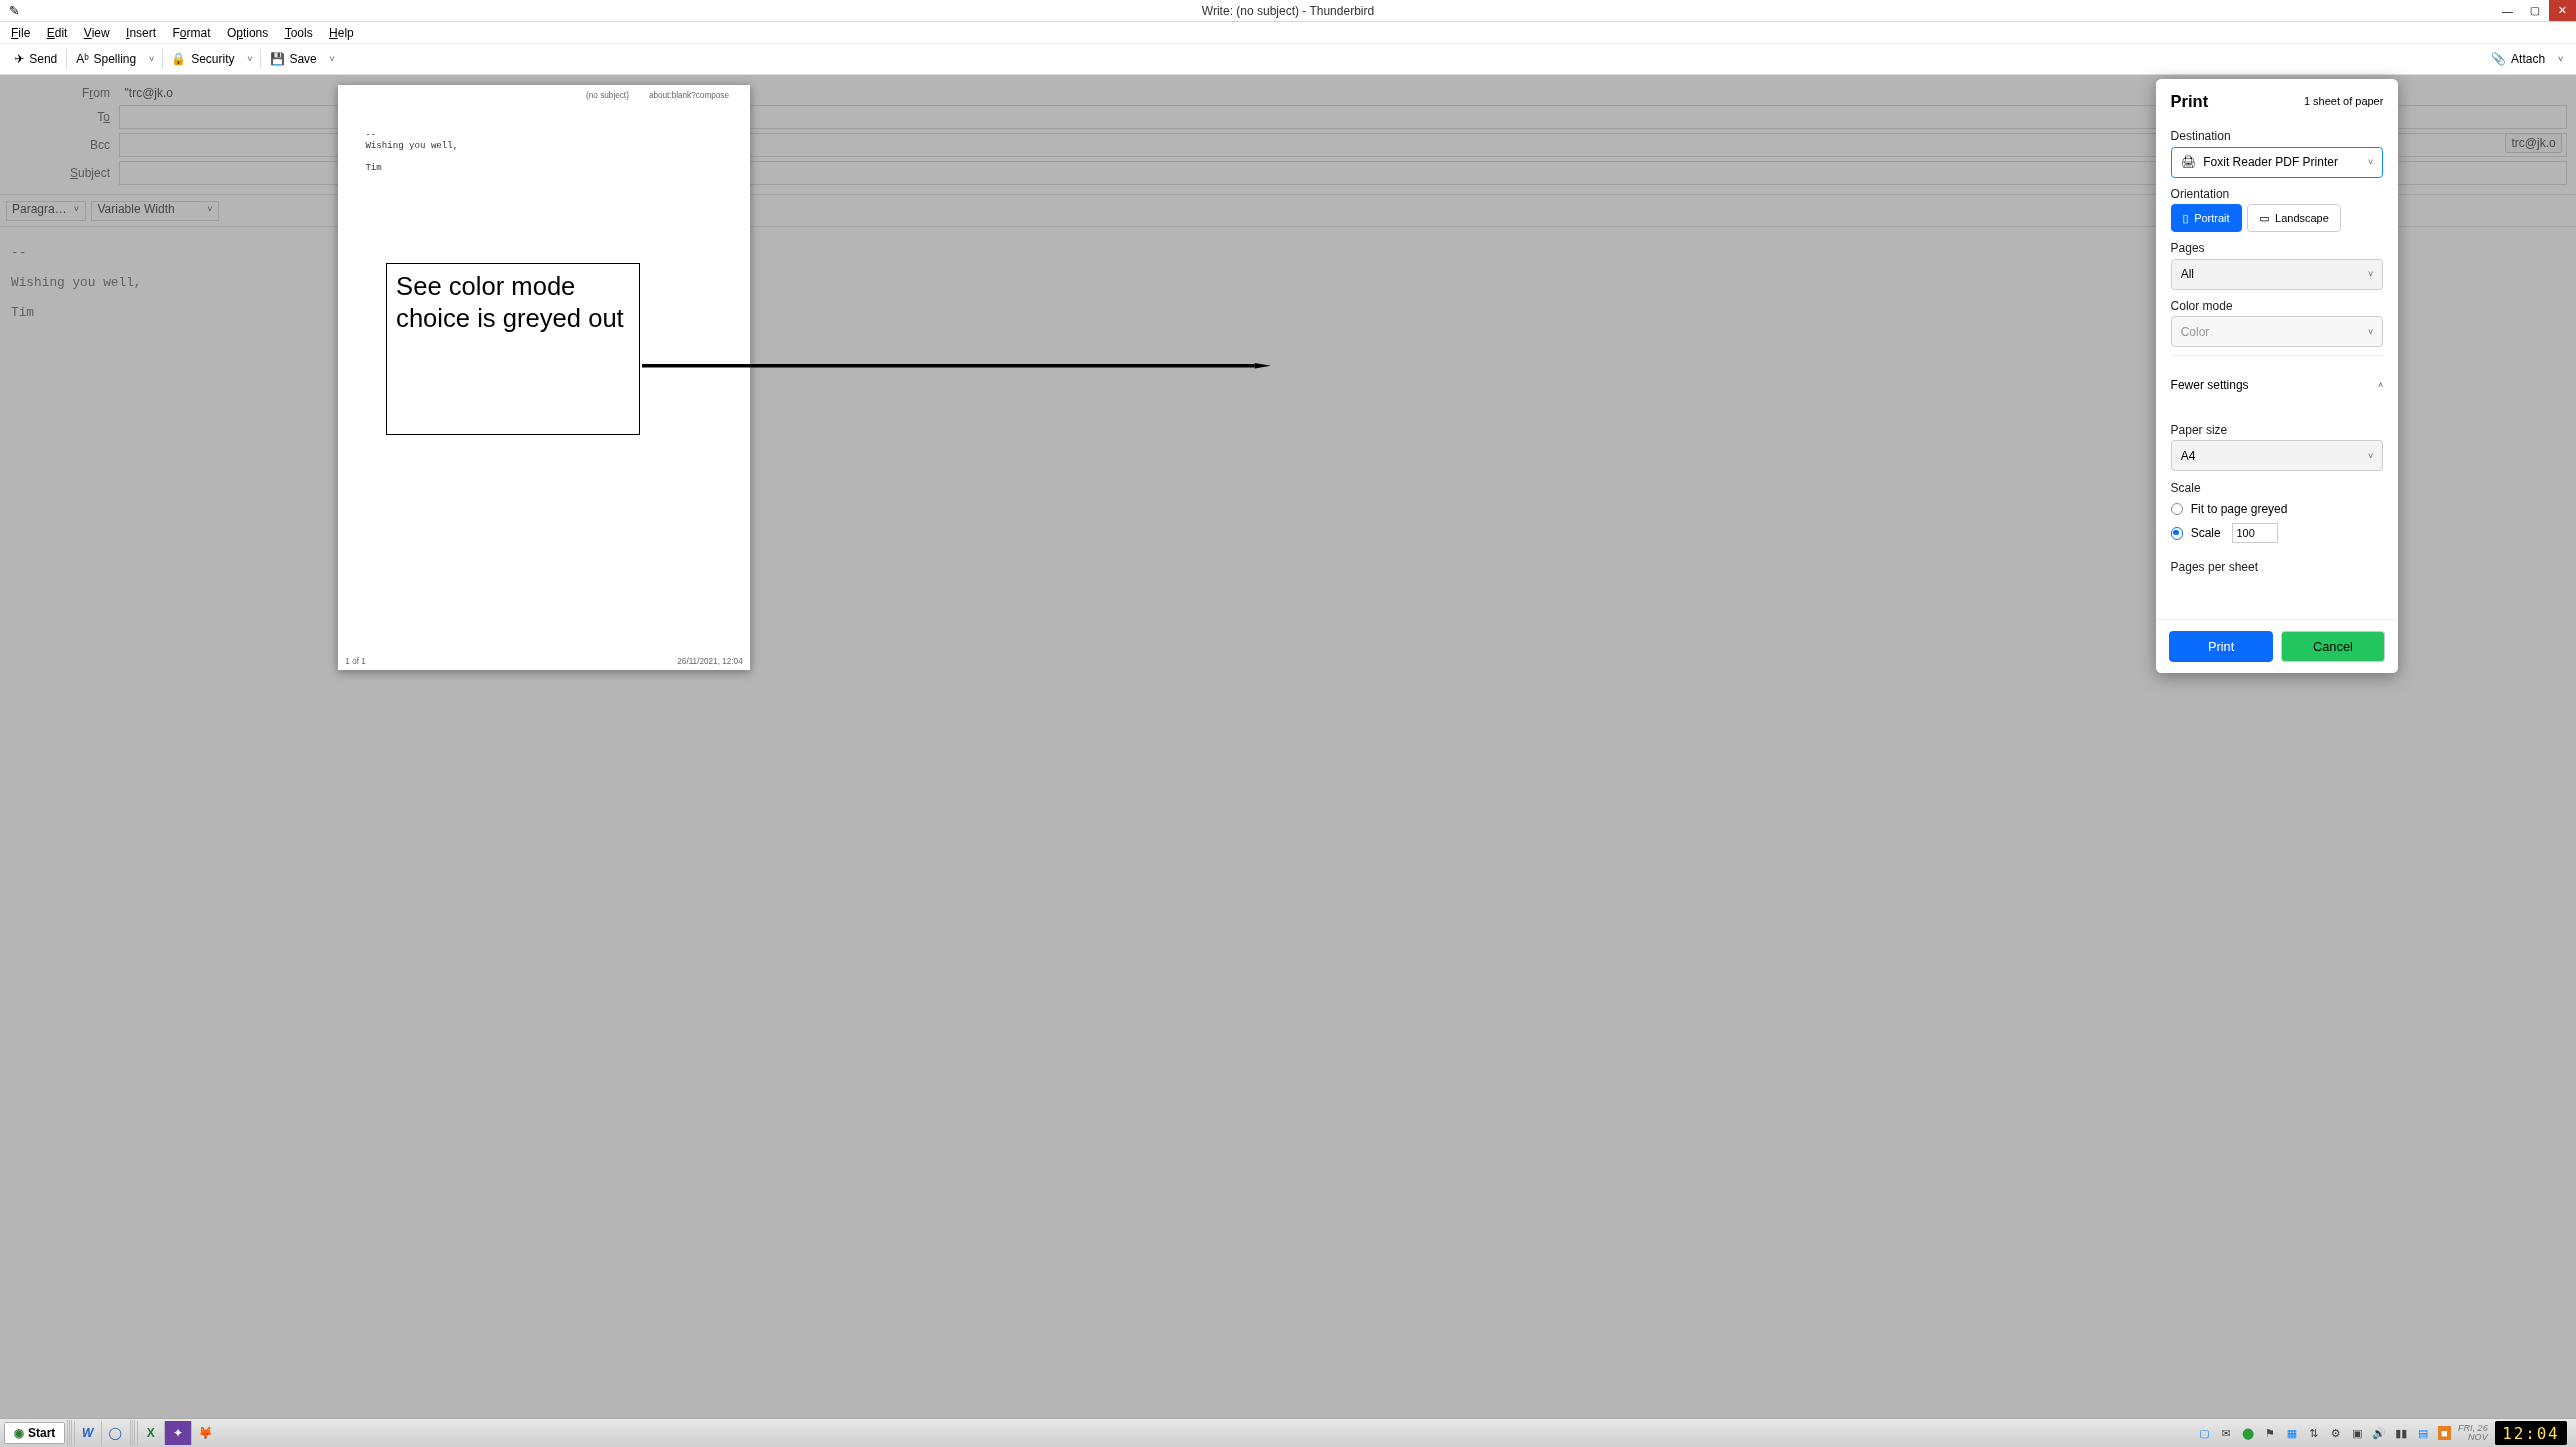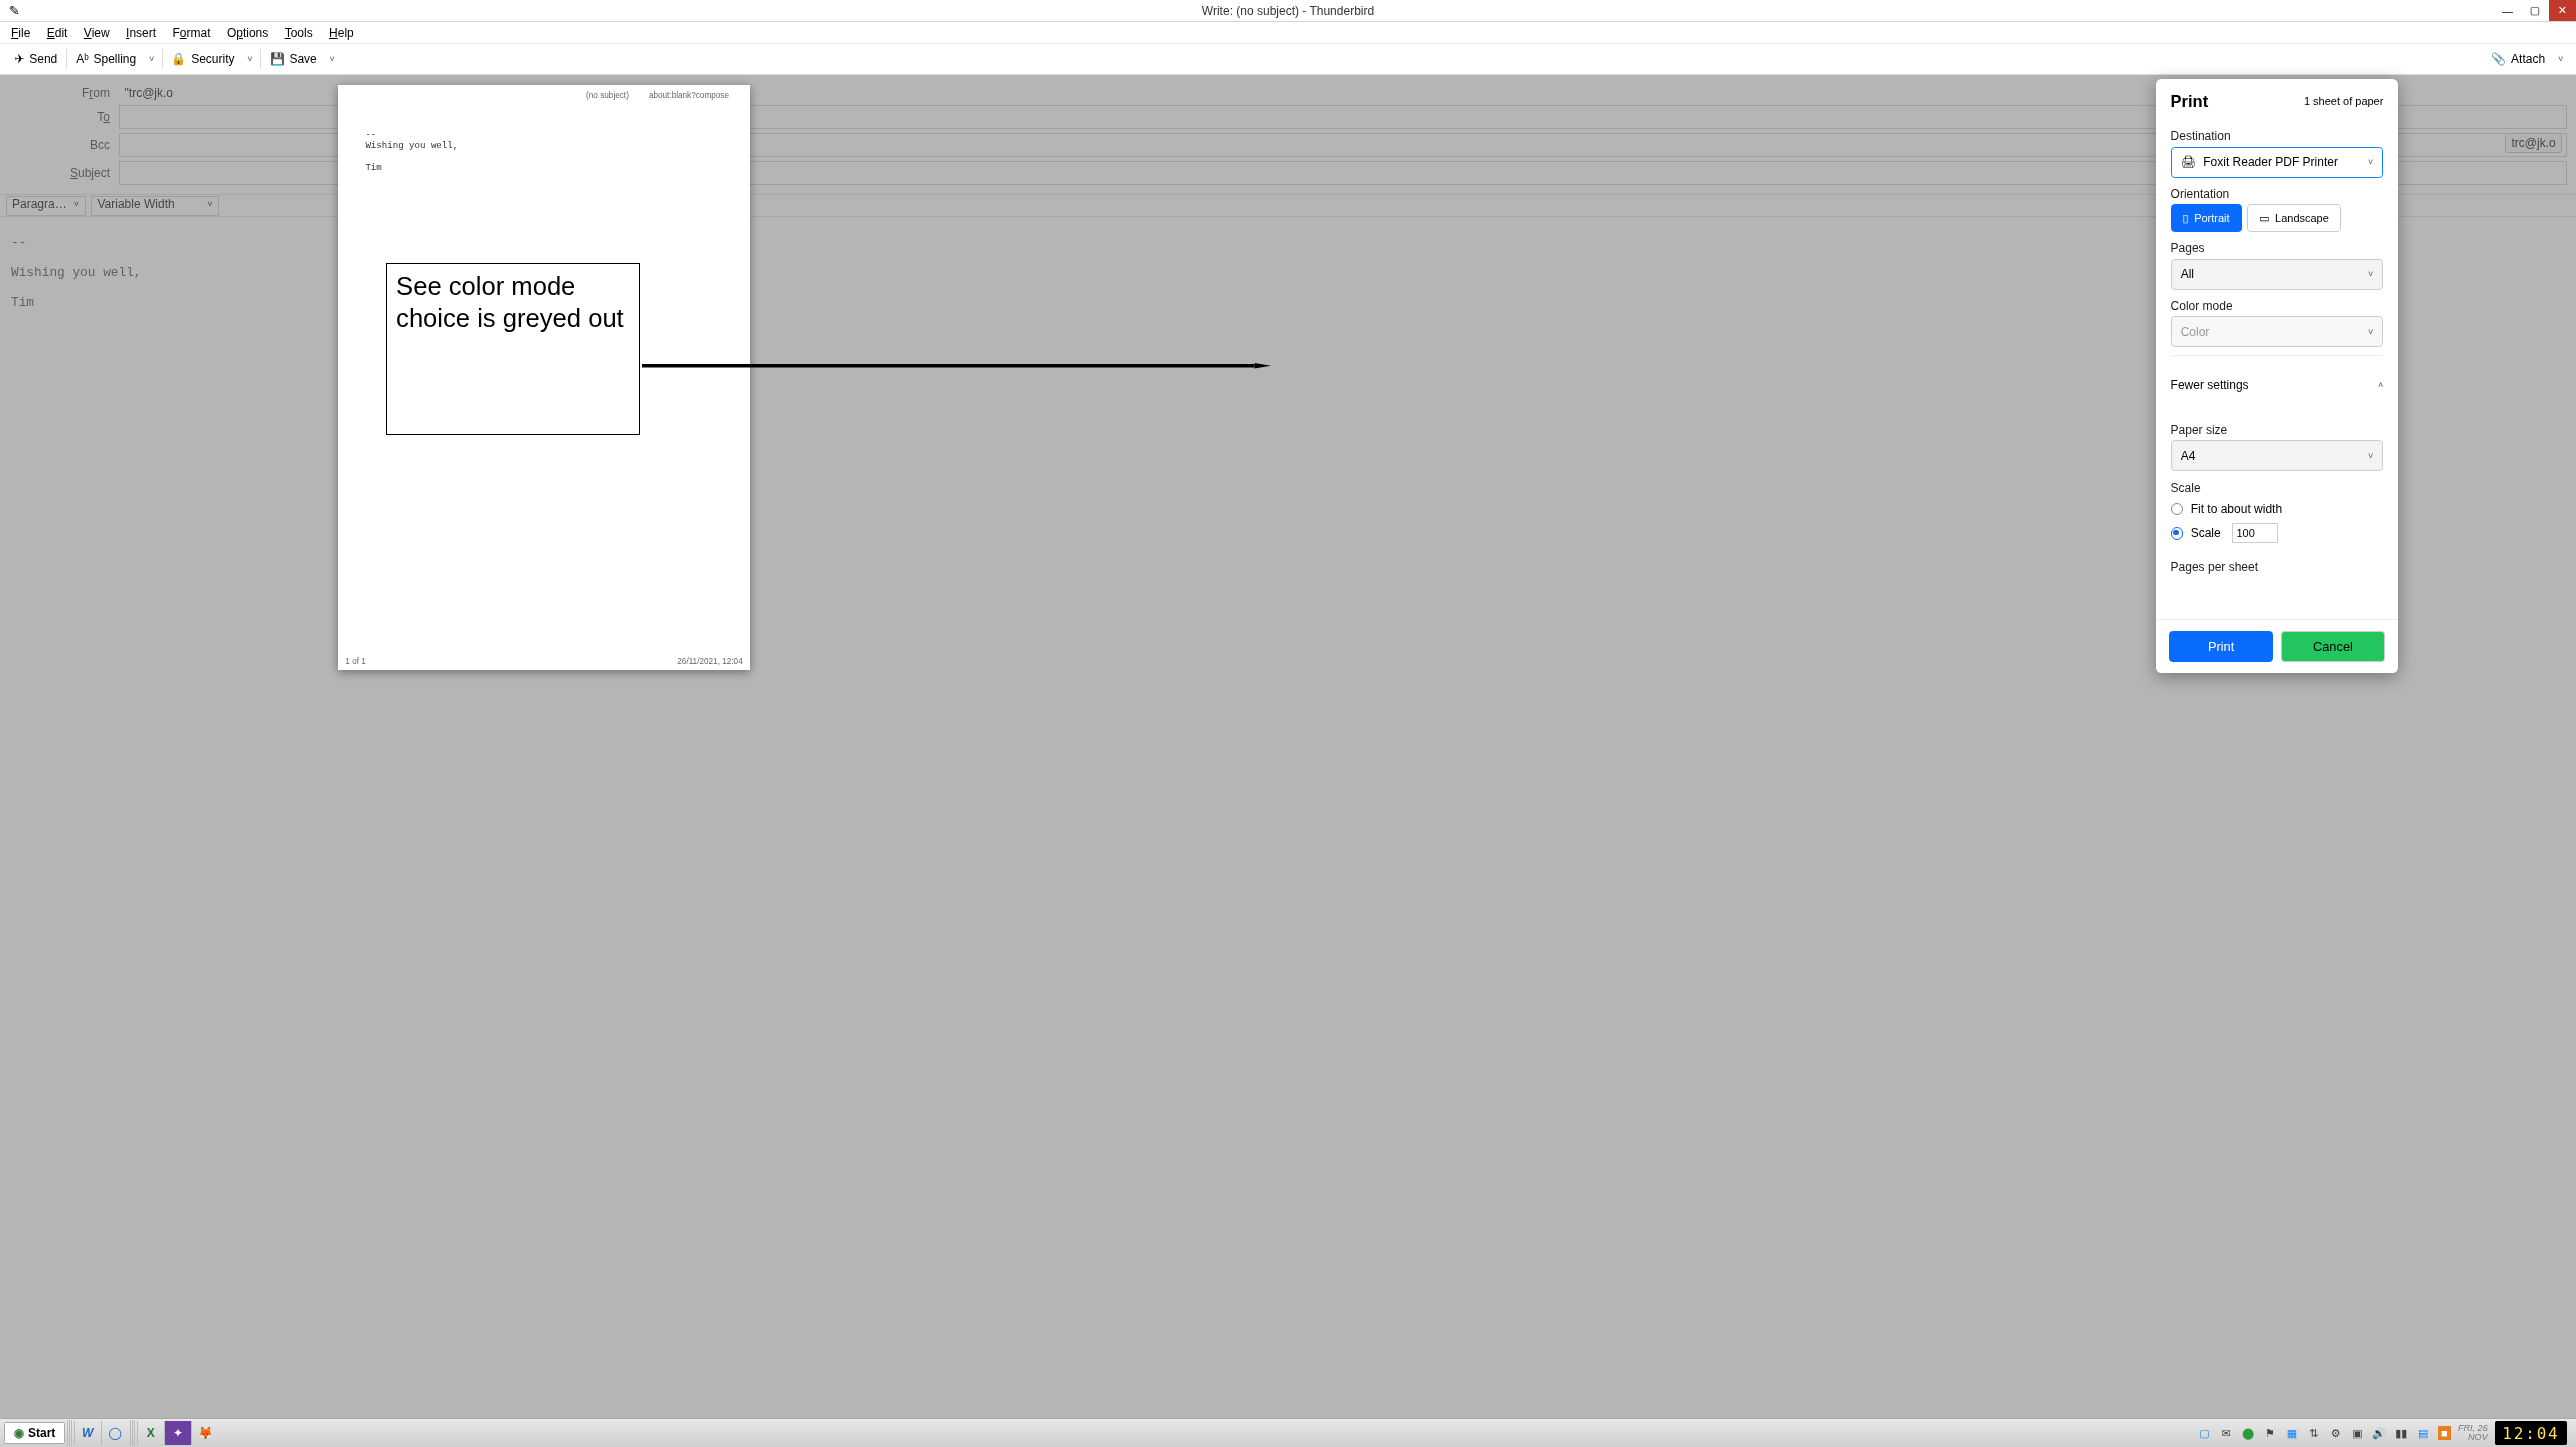--- a/index.html
+++ b/index.html
@@ -26,21 +26,21 @@
 .spacer { flex: 1; }
 
 
 .compose { position: absolute; top: 75px; left: 0; right: 0; bottom: 29px; background: #fff; }
 .fields { padding: 5.5px 0; }
 .fieldrow { display: flex; align-items: center; margin: 3.7px 0; padding: 0 9.1px; }
 .fieldlabel { width: 110px; text-align: right; padding-right: 9.1px; color: #333; }
 .fieldinput { flex: 1; height: 24px; border: 0.9px solid #ccc; padding: 0 5.5px; background: #fff; }
 .fieldtext { padding: 1.8px 5.5px; }
 .pill { border: 0.9px solid #bbb; border-radius: 2.7px; padding: 1.8px 5.5px; background: #f5f5f5; }
-.fmtbar { display: flex; align-items: center; height: 23px; border-top: 0.9px solid #ddd; border-bottom: 0.9px solid #ddd; padding: 0 5.5px; gap: 5.5px; }
+.fmtbar { display: flex; align-items: center; height: 33px; border-top: 0.9px solid #ddd; border-bottom: 0.9px solid #ddd; padding: 0 5.5px; gap: 5.5px; }
 .fmtsel { border: 0.9px solid #ccc; height: 20px; padding: 0 18.3px 0 5.5px; background: #fff; position: relative; }
 .fmtsel::after { content: "˅"; position: absolute; right: 5.5px; top: 2.7px; font-size: 9.1px; }
 .editor { padding: 18.3px 11px; font-family: "Courier New", monospace; color: #444; white-space: pre-line; font-size:12.8px; }
 
 
 .overlay { position: absolute; top: 75px; bottom: 29px; left: 0; right: 0; background: rgba(120,120,120,0.55); z-index: 50; }
 
 
 .preview { position: absolute; left: 338px; top: 85px; width: 412px; height: 585px; background: #fff; box-shadow: 0 1.8px 9.1px rgba(0,0,0,0.4); z-index: 55; padding: 7.3px 27.4px; }
 .pvhead { display: flex; justify-content: flex-end; font-size: 8.2px; color: #666; position: absolute; top: 5.5px; left: 7.3px; right: 21px; gap: 20px; }
@@ -238,21 +238,21 @@
 
     <div class="pp-sec">Paper size</div>
     <div class="pp-select">
       <span>A4</span>
         <span class="chev">˅</span>
     </div>
 
     <div class="pp-sec">Scale</div>
     <div class="radio-row">
       <span class="radio"></span>
-        <span>Fit to about width</span>
+        <span>Fit to page greyed</span>
     </div>
     <div class="radio-row">
       <span class="radio checked"></span>
         <span>Scale</span>
       <input class="numinput" value="100" style="">
     </div>
 
     <div class="pp-sec" style="margin-top:12.8px;">Pages per sheet</div>
   </div>
   <div class="pp-foot">

